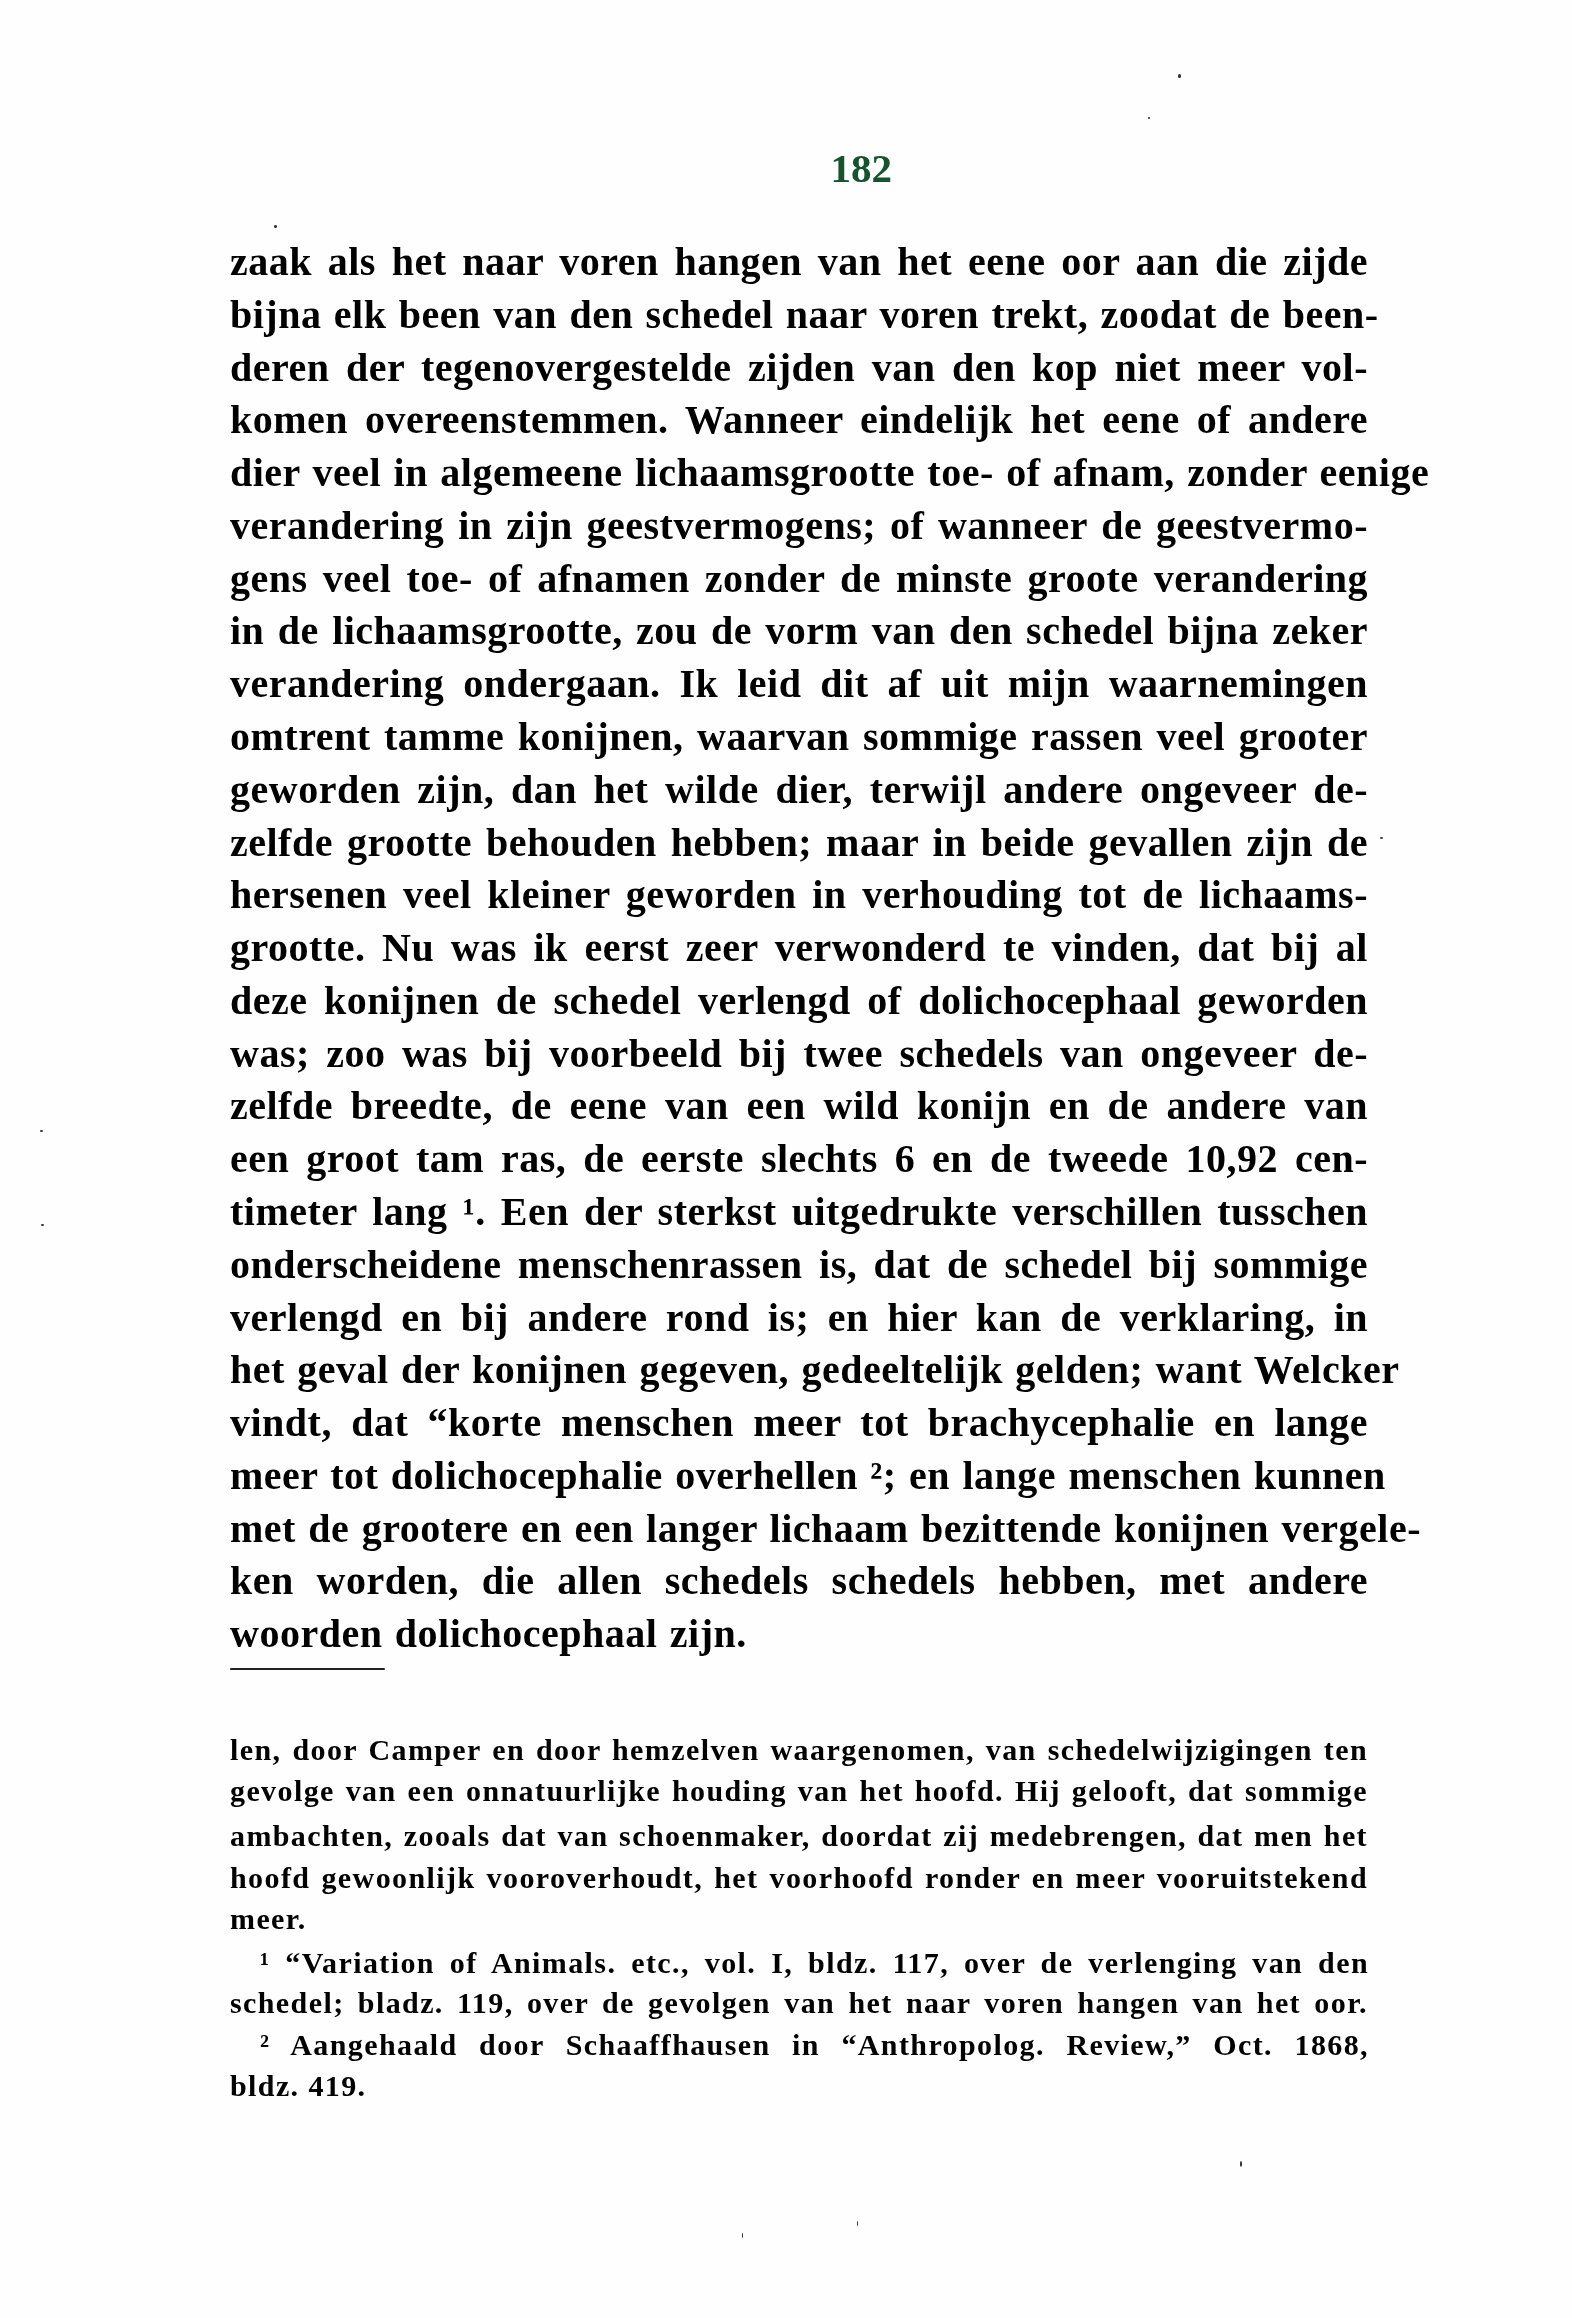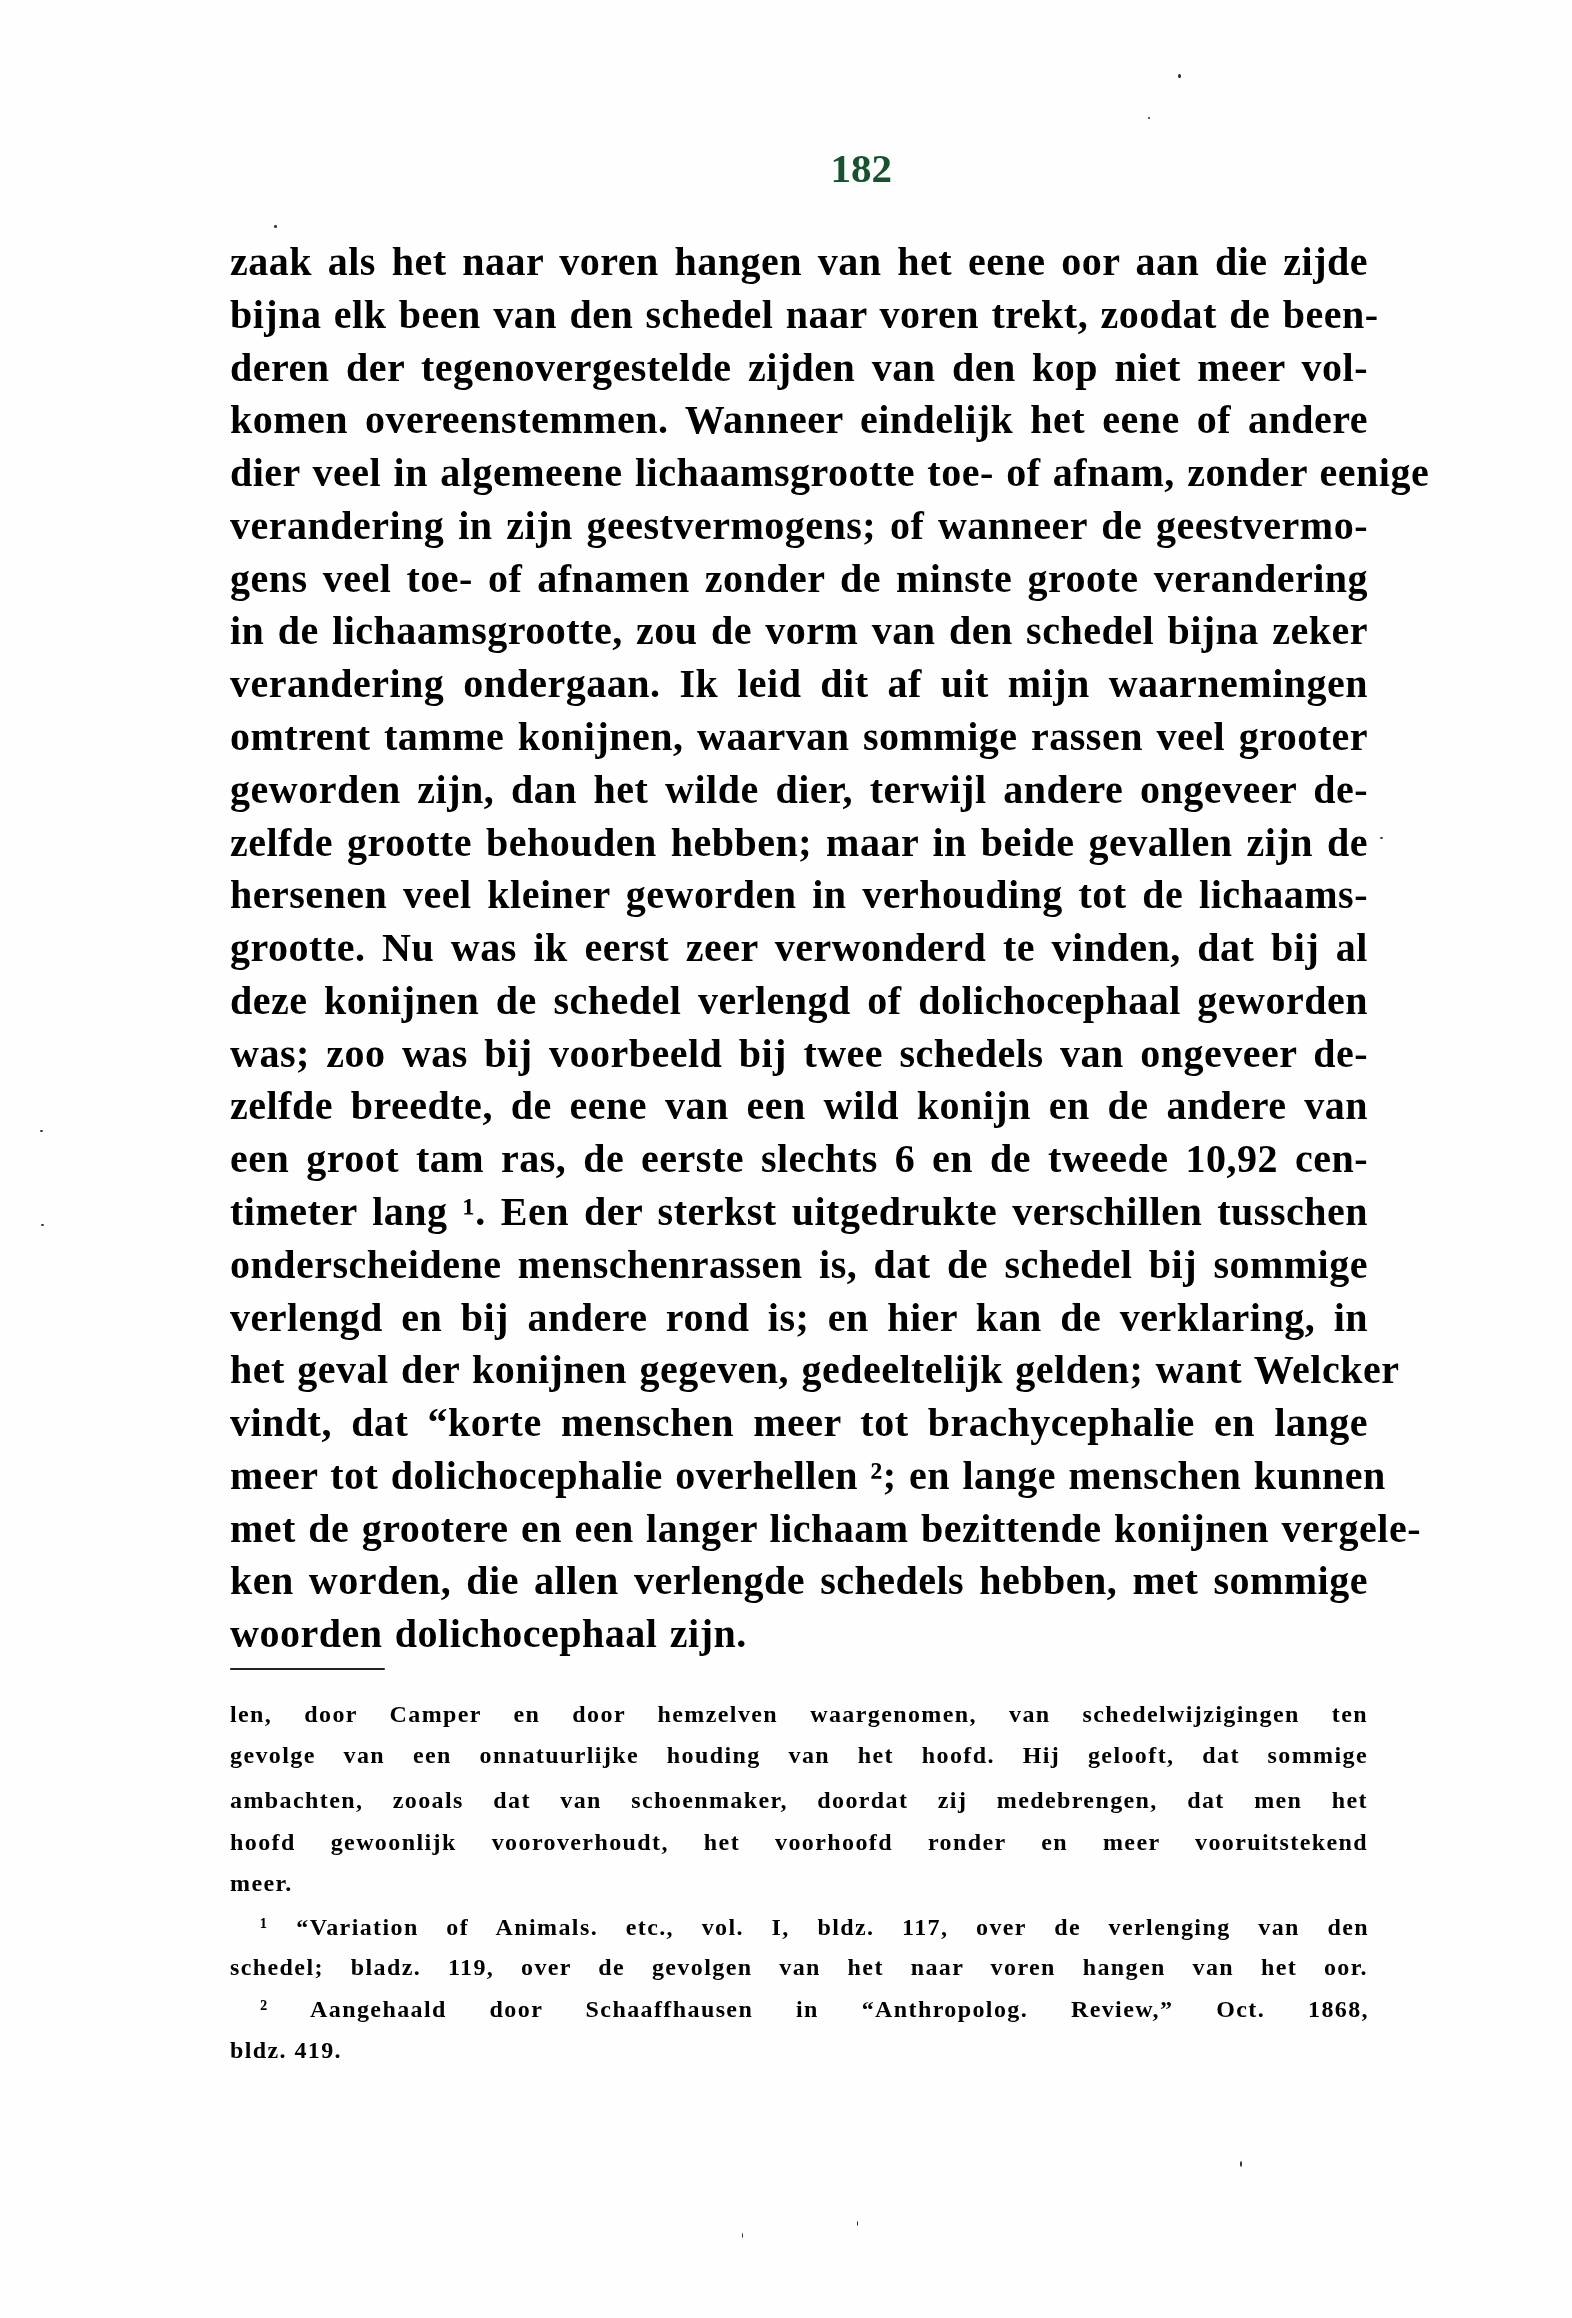--- a/index.html
+++ b/index.html
@@ -12,21 +12,21 @@
     font-weight: bold; font-size: 41px; line-height: 51px; color: #14532d;
   }
   .line {
     position: absolute; left: 230px; width: 1138px;
     font-family: "Liberation Serif", "DejaVu Serif", serif;
     font-weight: bold; color: #000000; white-space: nowrap;
     text-align: justify; text-align-last: justify;
   }
   .line.last { text-align-last: left; }
   .body-line { font-size: 40px; height: 53px; line-height: 53px; letter-spacing: 0.5px; word-spacing: 1.9px; }
-  .fn-line { font-size: 24px; height: 42px; line-height: 42px; letter-spacing: 1.4px; }
+  .fn-line { font-size: 30px; height: 42px; line-height: 42px; letter-spacing: 1.4px; margin-top: 36px; }
   .fn-line.indent { left: 260px; width: 1109px; }
   .rule {
     position: absolute; left: 230px; top: 1668px; width: 155px; height: 2.3px;
     background: #222222; border-radius: 0.9px;
   }
   .speck { position: absolute; background: #333333; border-radius: 50%; }
 </style>
 </head>
 <body>
 
@@ -53,21 +53,21 @@
     <div class="line body-line" style="top:1027px">was; zoo was bij voorbeeld bij twee schedels van ongeveer de-</div>
     <div class="line body-line" style="top:1079px">zelfde breedte, de eene van een wild konijn en de andere van</div>
     <div class="line body-line" style="top:1132px">een groot tam ras, de eerste slechts 6 en de tweede 10,92 cen-</div>
     <div class="line body-line" style="top:1185px">timeter lang ¹. Een der sterkst uitgedrukte verschillen tusschen</div>
     <div class="line body-line" style="top:1238px">onderscheidene menschenrassen is, dat de schedel bij sommige</div>
     <div class="line body-line" style="top:1291px">verlengd en bij andere rond is; en hier kan de verklaring, in</div>
     <div class="line body-line" style="top:1343px">het geval der konijnen gegeven, gedeeltelijk gelden; want Welcker</div>
     <div class="line body-line" style="top:1396px">vindt, dat “korte menschen meer tot brachycephalie en lange</div>
     <div class="line body-line" style="top:1449px">meer tot dolichocephalie overhellen ²; en lange menschen kunnen</div>
     <div class="line body-line" style="top:1502px">met de grootere en een langer lichaam bezittende konijnen vergele-</div>
-    <div class="line body-line" style="top:1554px">ken worden, die allen verlengde schedels hebben, met sommige</div>
+    <div class="line body-line" style="top:1554px">ken worden, die allen schedels schedels hebben, met andere</div>
     <div class="line body-line last" style="top:1607px">woorden dolichocephaal zijn.</div>
   </div>
 
   <div class="rule"></div>
 
   <div>
     <div class="line fn-line" style="top:1693px">len, door Camper en door hemzelven waargenomen, van schedelwijzigingen ten</div>
     <div class="line fn-line" style="top:1734px">gevolge van een onnatuurlijke houding van het hoofd. Hij gelooft, dat sommige</div>
     <div class="line fn-line" style="top:1779px">ambachten, zooals dat van schoenmaker, doordat zij medebrengen, dat men het</div>
     <div class="line fn-line" style="top:1821px">hoofd gewoonlijk vooroverhoudt, het voorhoofd ronder en meer vooruitstekend</div>

